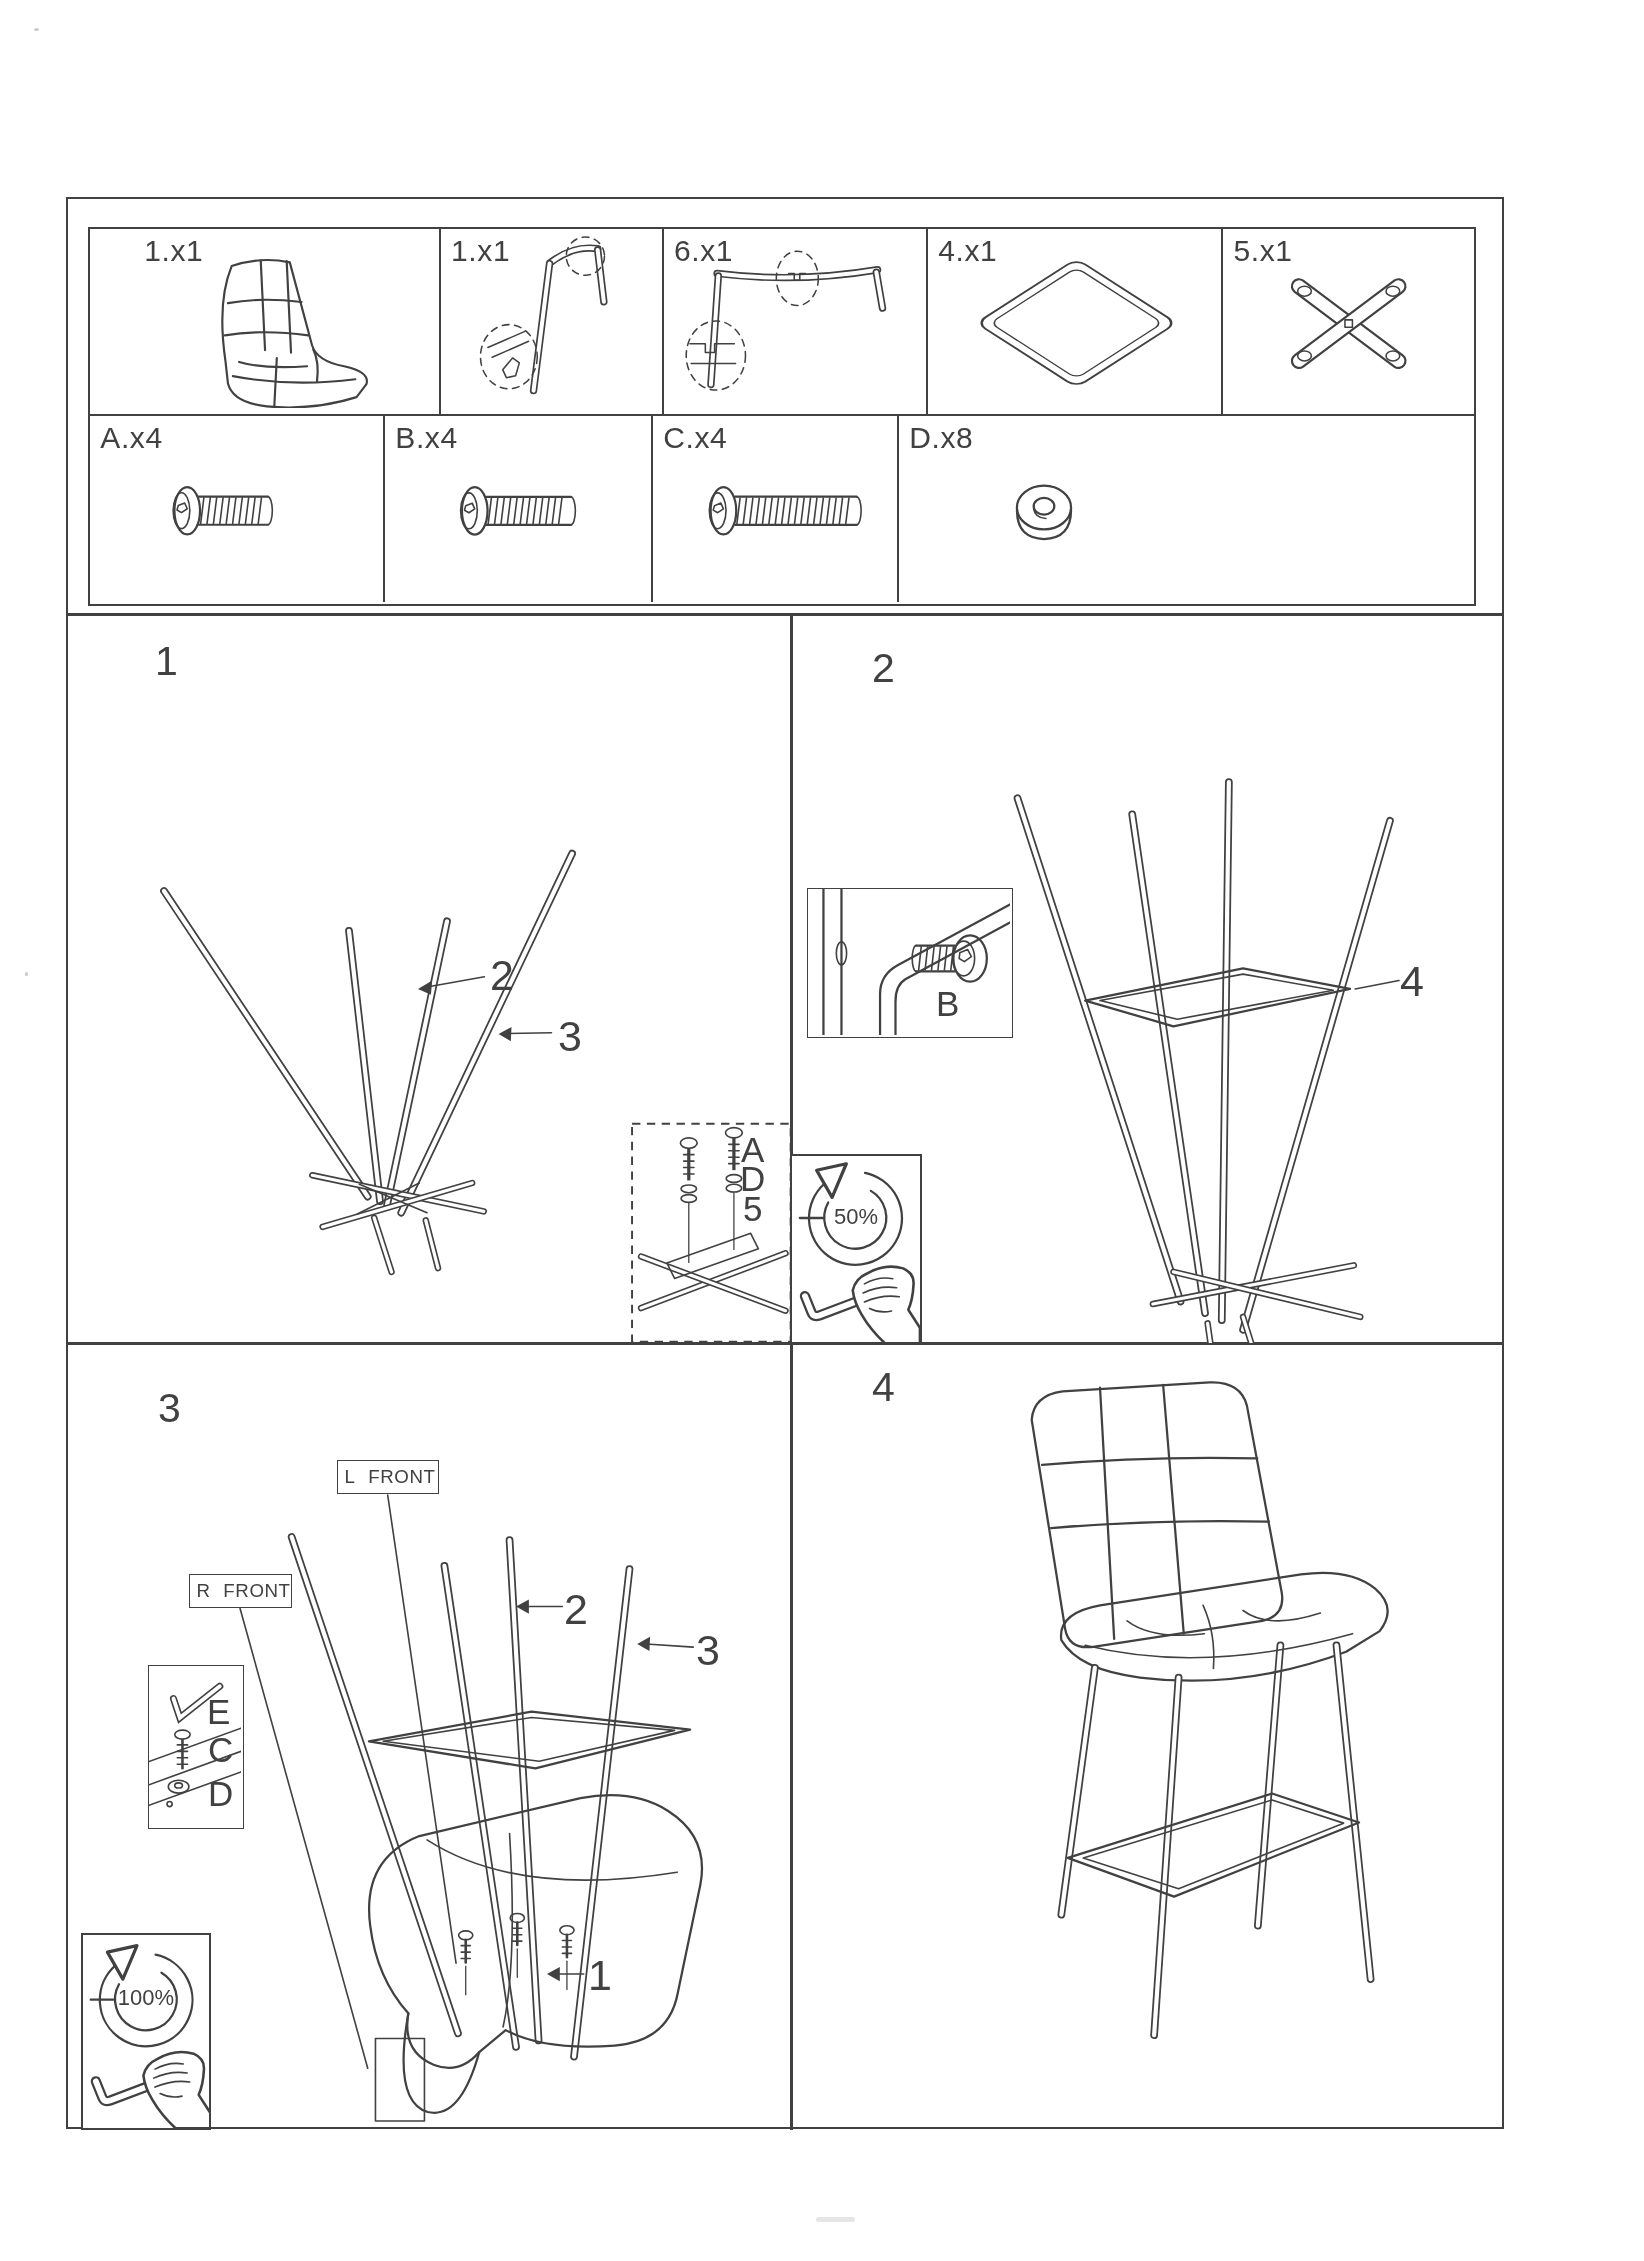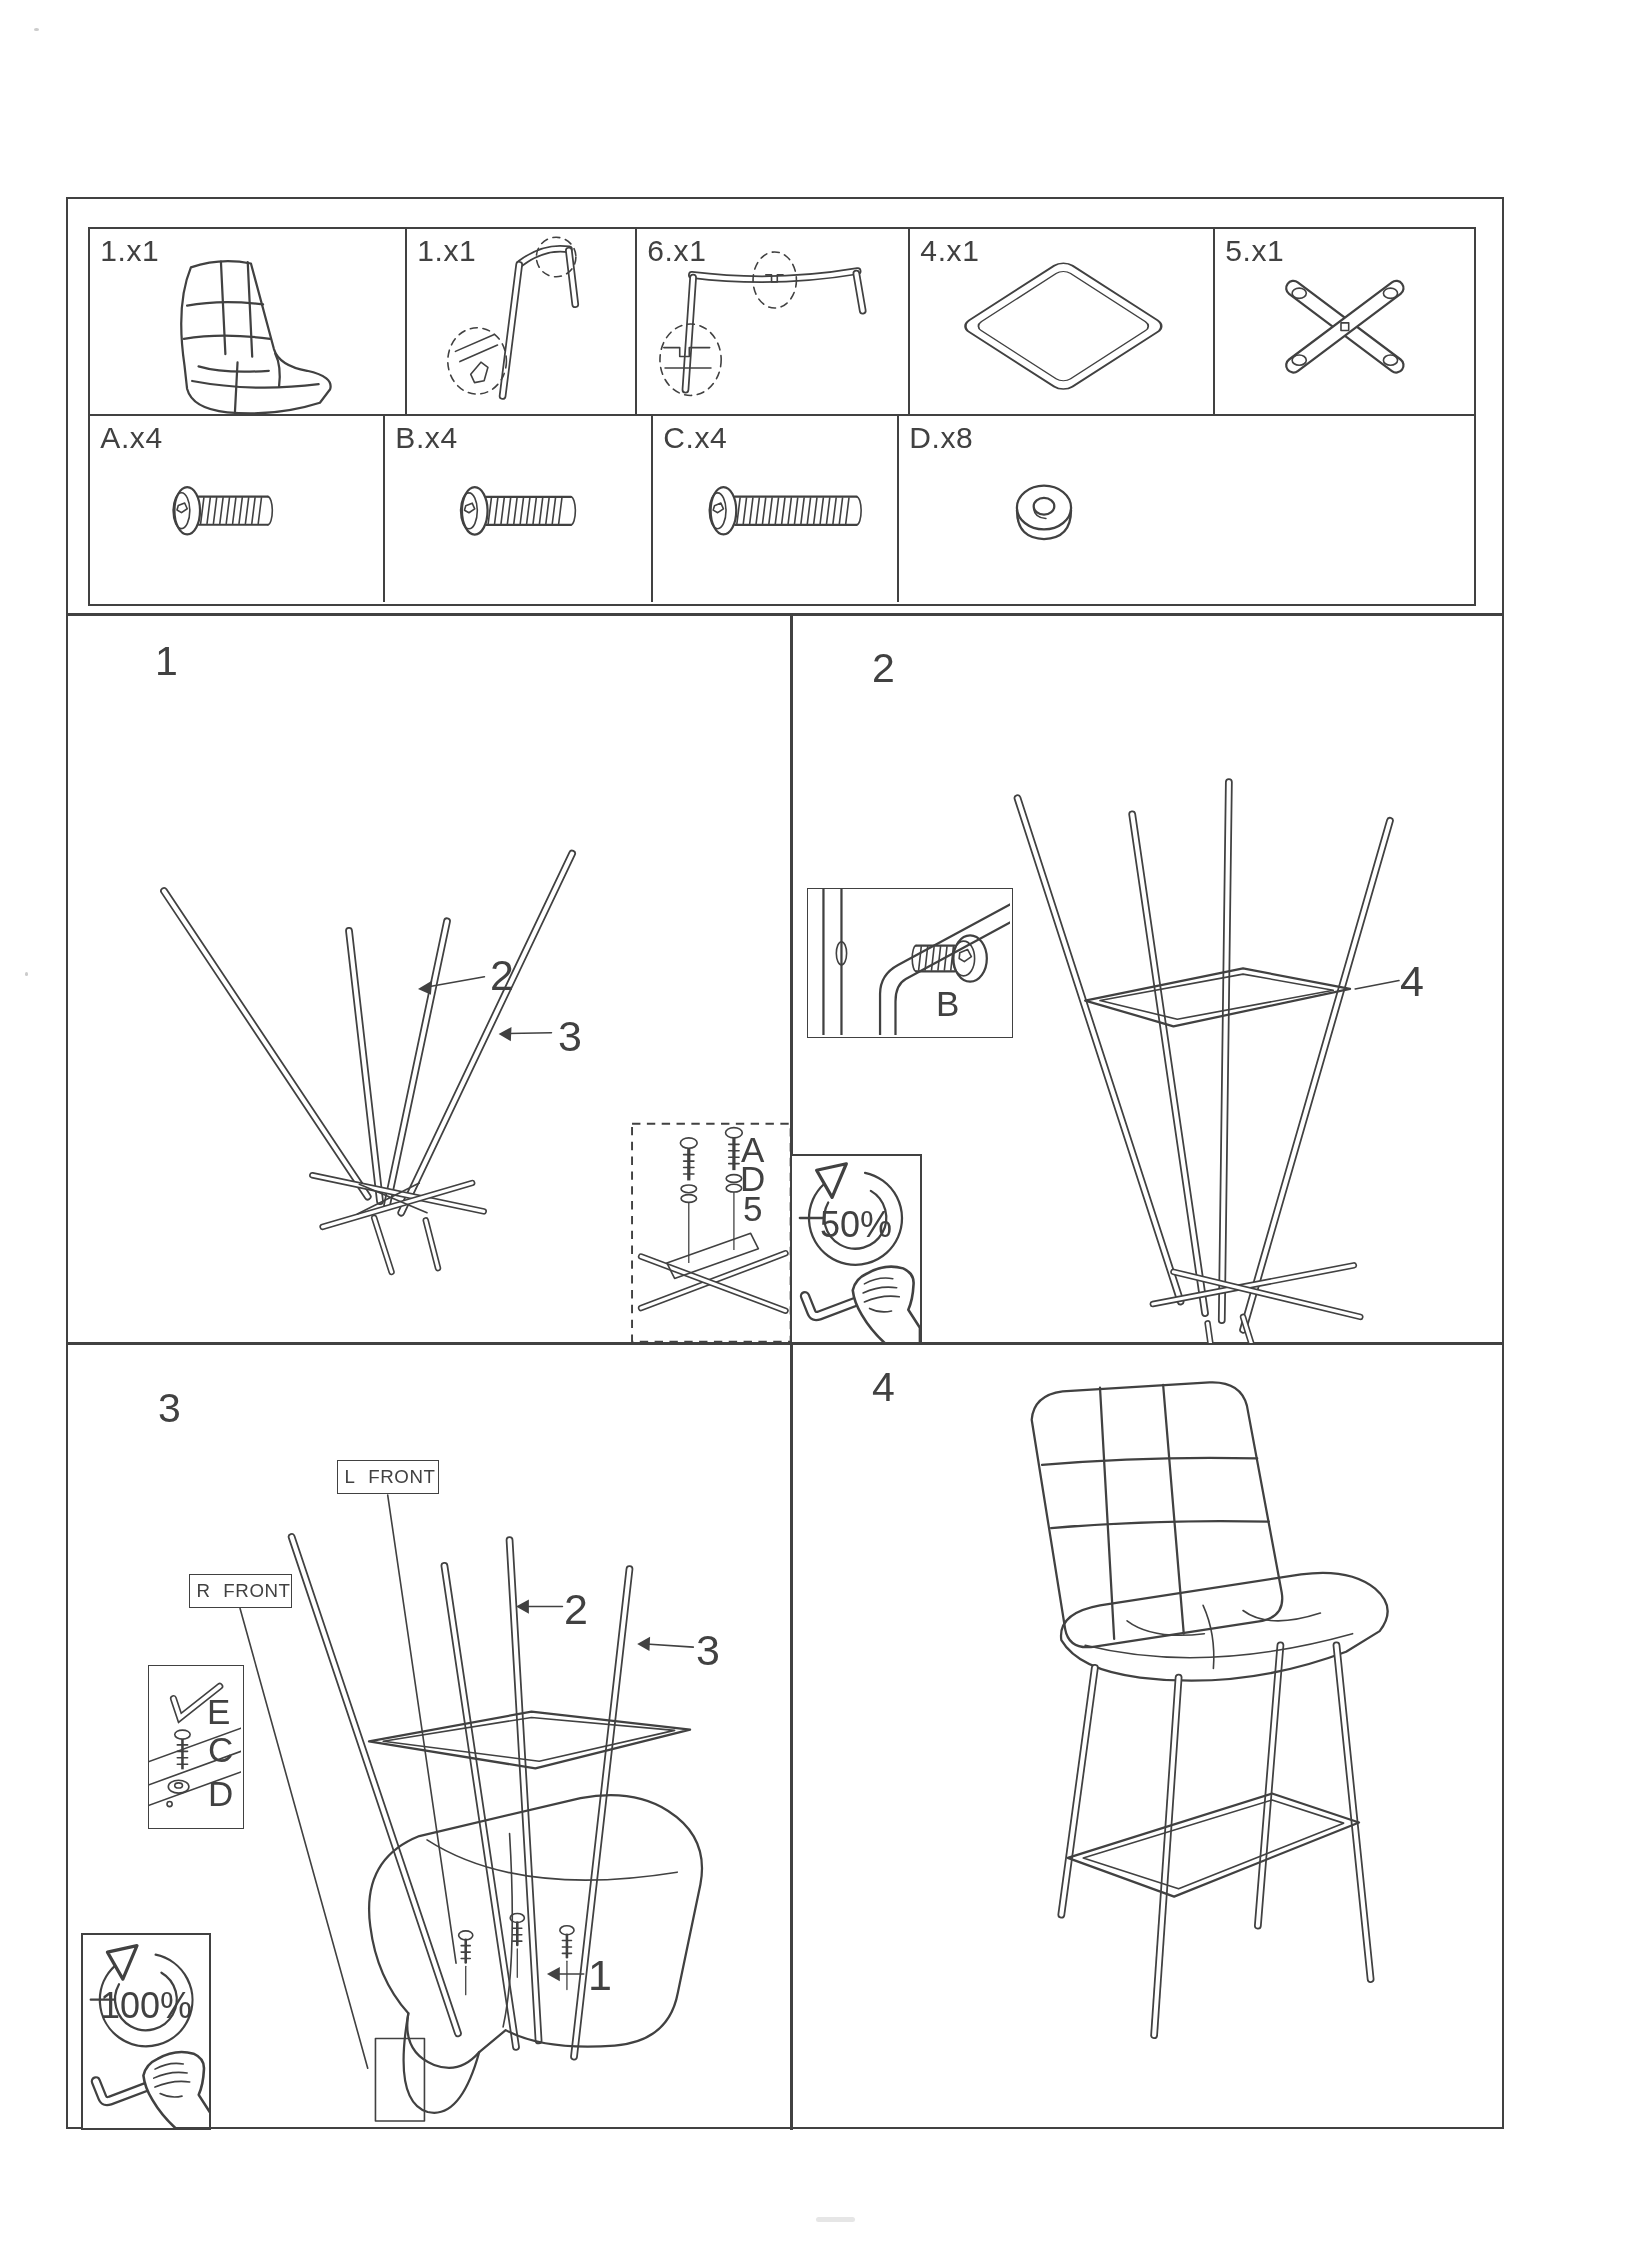--- a/index.html
+++ b/index.html
@@ -18,35 +18,35 @@
   .abs{position:absolute;}
   
   .frame{border:2.6px solid var(--ink);box-sizing:border-box;background:transparent;}
   .hline{height:2.6px;background:var(--ink);}
   .vline{width:2.6px;background:var(--ink);}
   
   .ptable{border:2.6px solid var(--ink);box-sizing:border-box;}
   .prow{display:flex;box-sizing:border-box;}
   .pcell{position:relative;box-sizing:border-box;border-right:2.6px solid var(--ink);}
   .pcell:last-child{border-right:none;}
-  .prow1{border-bottom:2.6px solid var(--ink);}
+  .prow1{border-bottom:2.6px solid var(--ink);padding-left:44px;}
   .plabel{position:absolute;top:5.2px;left:10.3px;font-size:30px;letter-spacing:0.6px;color:var(--ink);}
   .pcell svg{position:absolute;inset:0;}
   
   .stepnum{font-size:41px;color:var(--ink);}
   .callout{font-size:43px;color:var(--ink);}
   .insetletter{font-size:35px;color:var(--ink);}
   
   .ibox{border:1.9px solid var(--ink);box-sizing:border-box;background:var(--paper);}
   .frontbox{
     border:1.9px solid var(--ink);box-sizing:border-box;background:var(--paper);
     display:flex;align-items:center;gap:6.4px;padding:0 6.4px;font-size:18.7px;letter-spacing:0.6px;
   }
   .torquebox{border:2.6px solid var(--ink);box-sizing:border-box;background:var(--paper);}
-  .torquetext{position:absolute;width:100%;text-align:center;font-size:36px;color:var(--ink);}
+  .torquetext{position:absolute;width:100%;text-align:center;font-size:22px;color:var(--ink);}
   
   .ln{stroke:var(--ink);stroke-width:3.5;fill:none;stroke-linecap:round;stroke-linejoin:round;}
   .ln2{stroke:var(--ink);stroke-width:2.5;fill:none;stroke-linecap:round;stroke-linejoin:round;}
   .t1{stroke:var(--ink);stroke-width:12;fill:none;stroke-linecap:round;}
   .t2{stroke:#ffffff;stroke-width:6.5;fill:none;stroke-linecap:round;}
   .r1{stroke:var(--ink);stroke-width:10;fill:none;stroke-linecap:round;}
   .r2{stroke:#ffffff;stroke-width:5;fill:none;stroke-linecap:round;}
   .b1{stroke:var(--ink);stroke-width:26;fill:none;stroke-linecap:round;}
   .b2{stroke:#ffffff;stroke-width:19;fill:none;stroke-linecap:round;}
   .fillhead{fill:var(--ink);stroke:none;}

